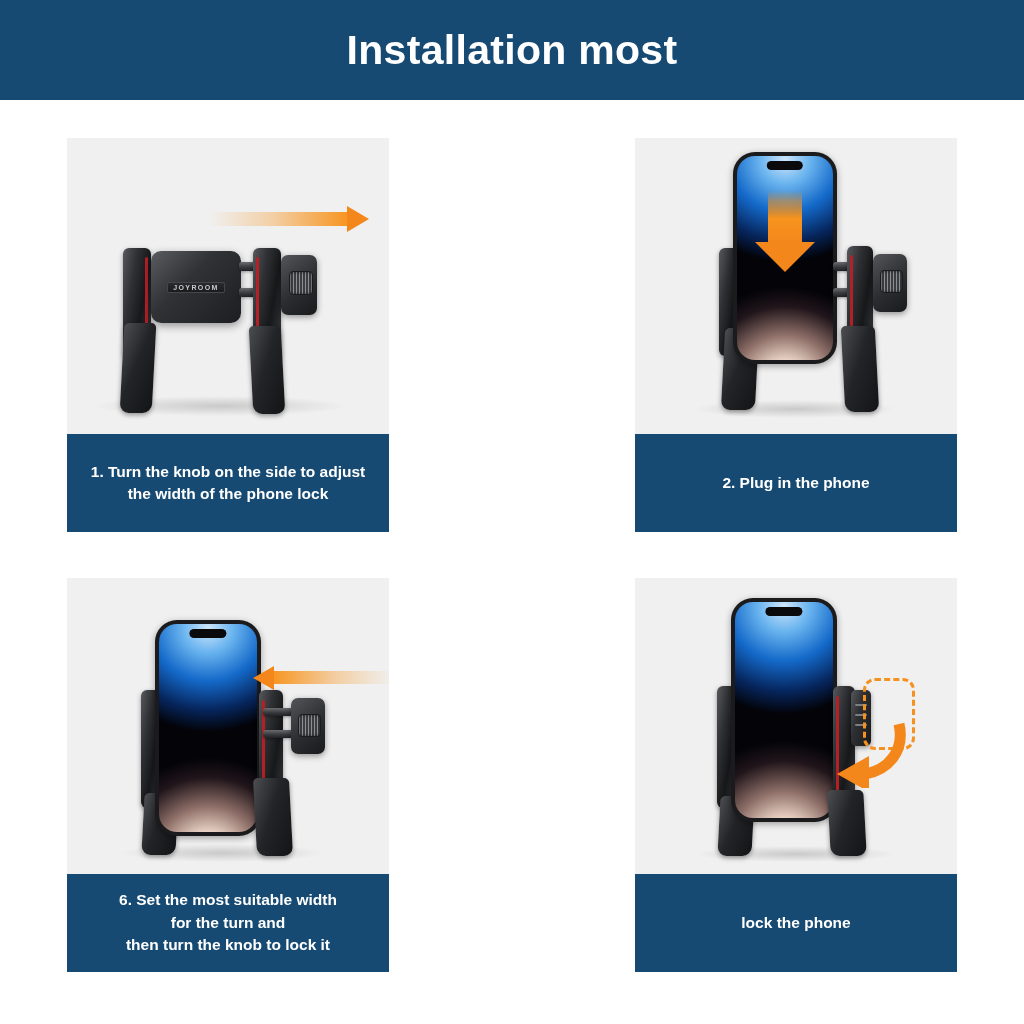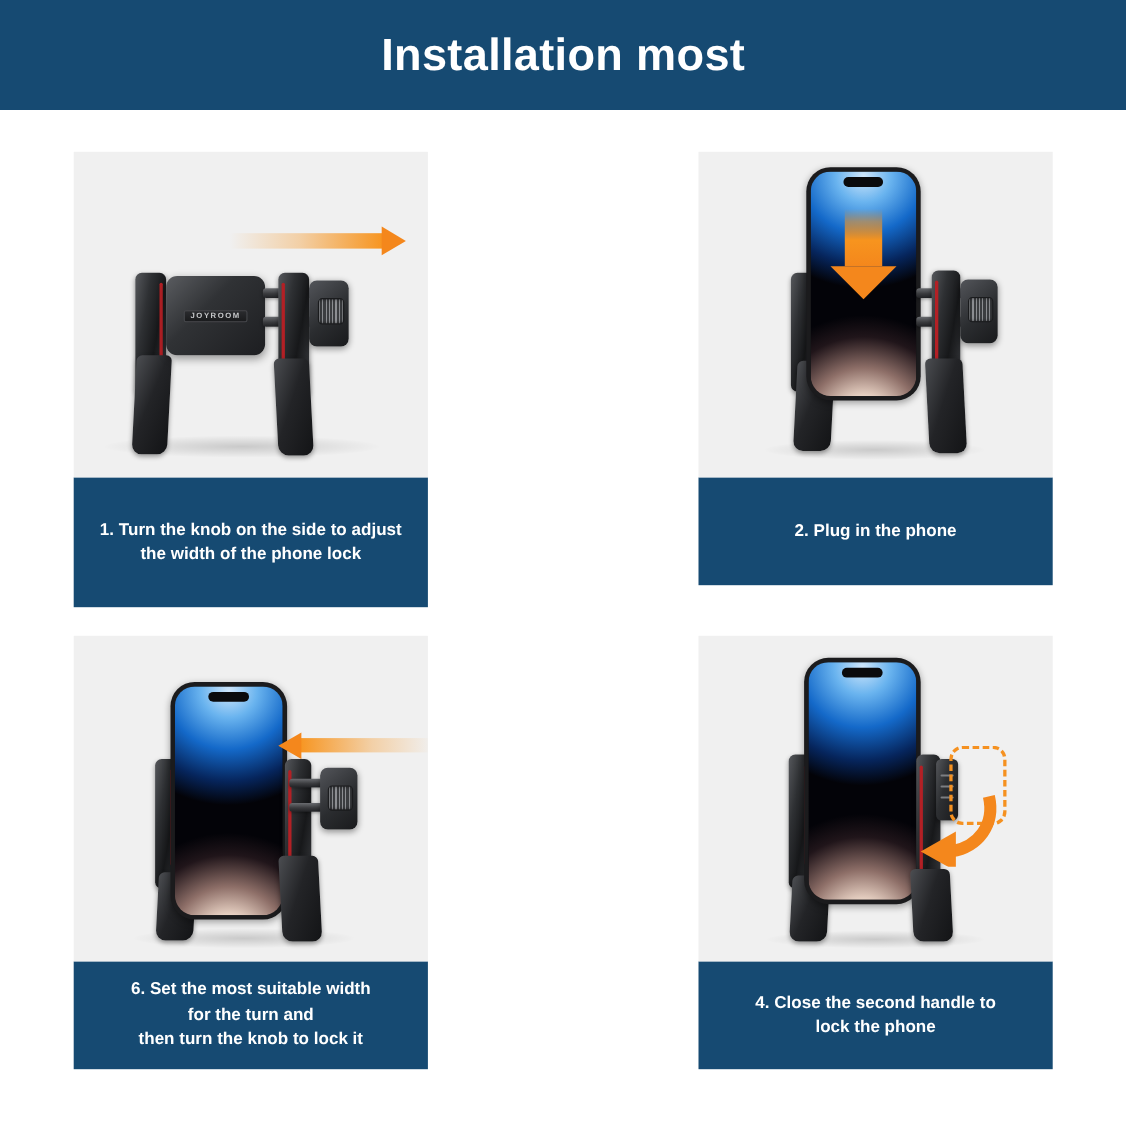--- a/index.html
+++ b/index.html
@@ -66,21 +66,21 @@
     font-weight: bold;
     line-height: 1.45;
     text-align: center;
     display: flex;
     flex-direction: column;
     align-items: center;
     justify-content: center;
     box-sizing: border-box;
     padding: 6px 12px;
   }
-  .cap-h1 { height: 118px; text-align: right; }
+  .cap-h1 { height: 98px; text-align: right; }
   .cap-h2 { height: 98px; }
   .cap-h3 { height: 98px; }
   .cap-h4 { height: 98px; }
   .cap-line { display: block; }
 
   
   .stage {
     position: absolute;
     left: 0; top: 0;
     width: 322px; height: 296px;
@@ -433,18 +433,17 @@
 
         <div class="curve-arrow" style="left:186px; top:140px; width:90px; height:70px;">
           <svg width="90" height="70" viewBox="0 0 90 70">
             <path d="M78 6 C 84 32, 68 52, 44 56" fill="none" stroke="#f4871c" stroke-width="11" stroke-linecap="butt"></path>
             <polygon points="48,38 48,74 16,56" fill="#f4871c"></polygon>
           </svg>
         </div>
       </div>
     </div>
     <div class="card-caption cap-h4">
-      <span class="cap-line">4. Close the second handle to</span>
       <span class="cap-line">lock the phone</span>
     </div>
   </div>
 
 </div>
 
 </body></html>

